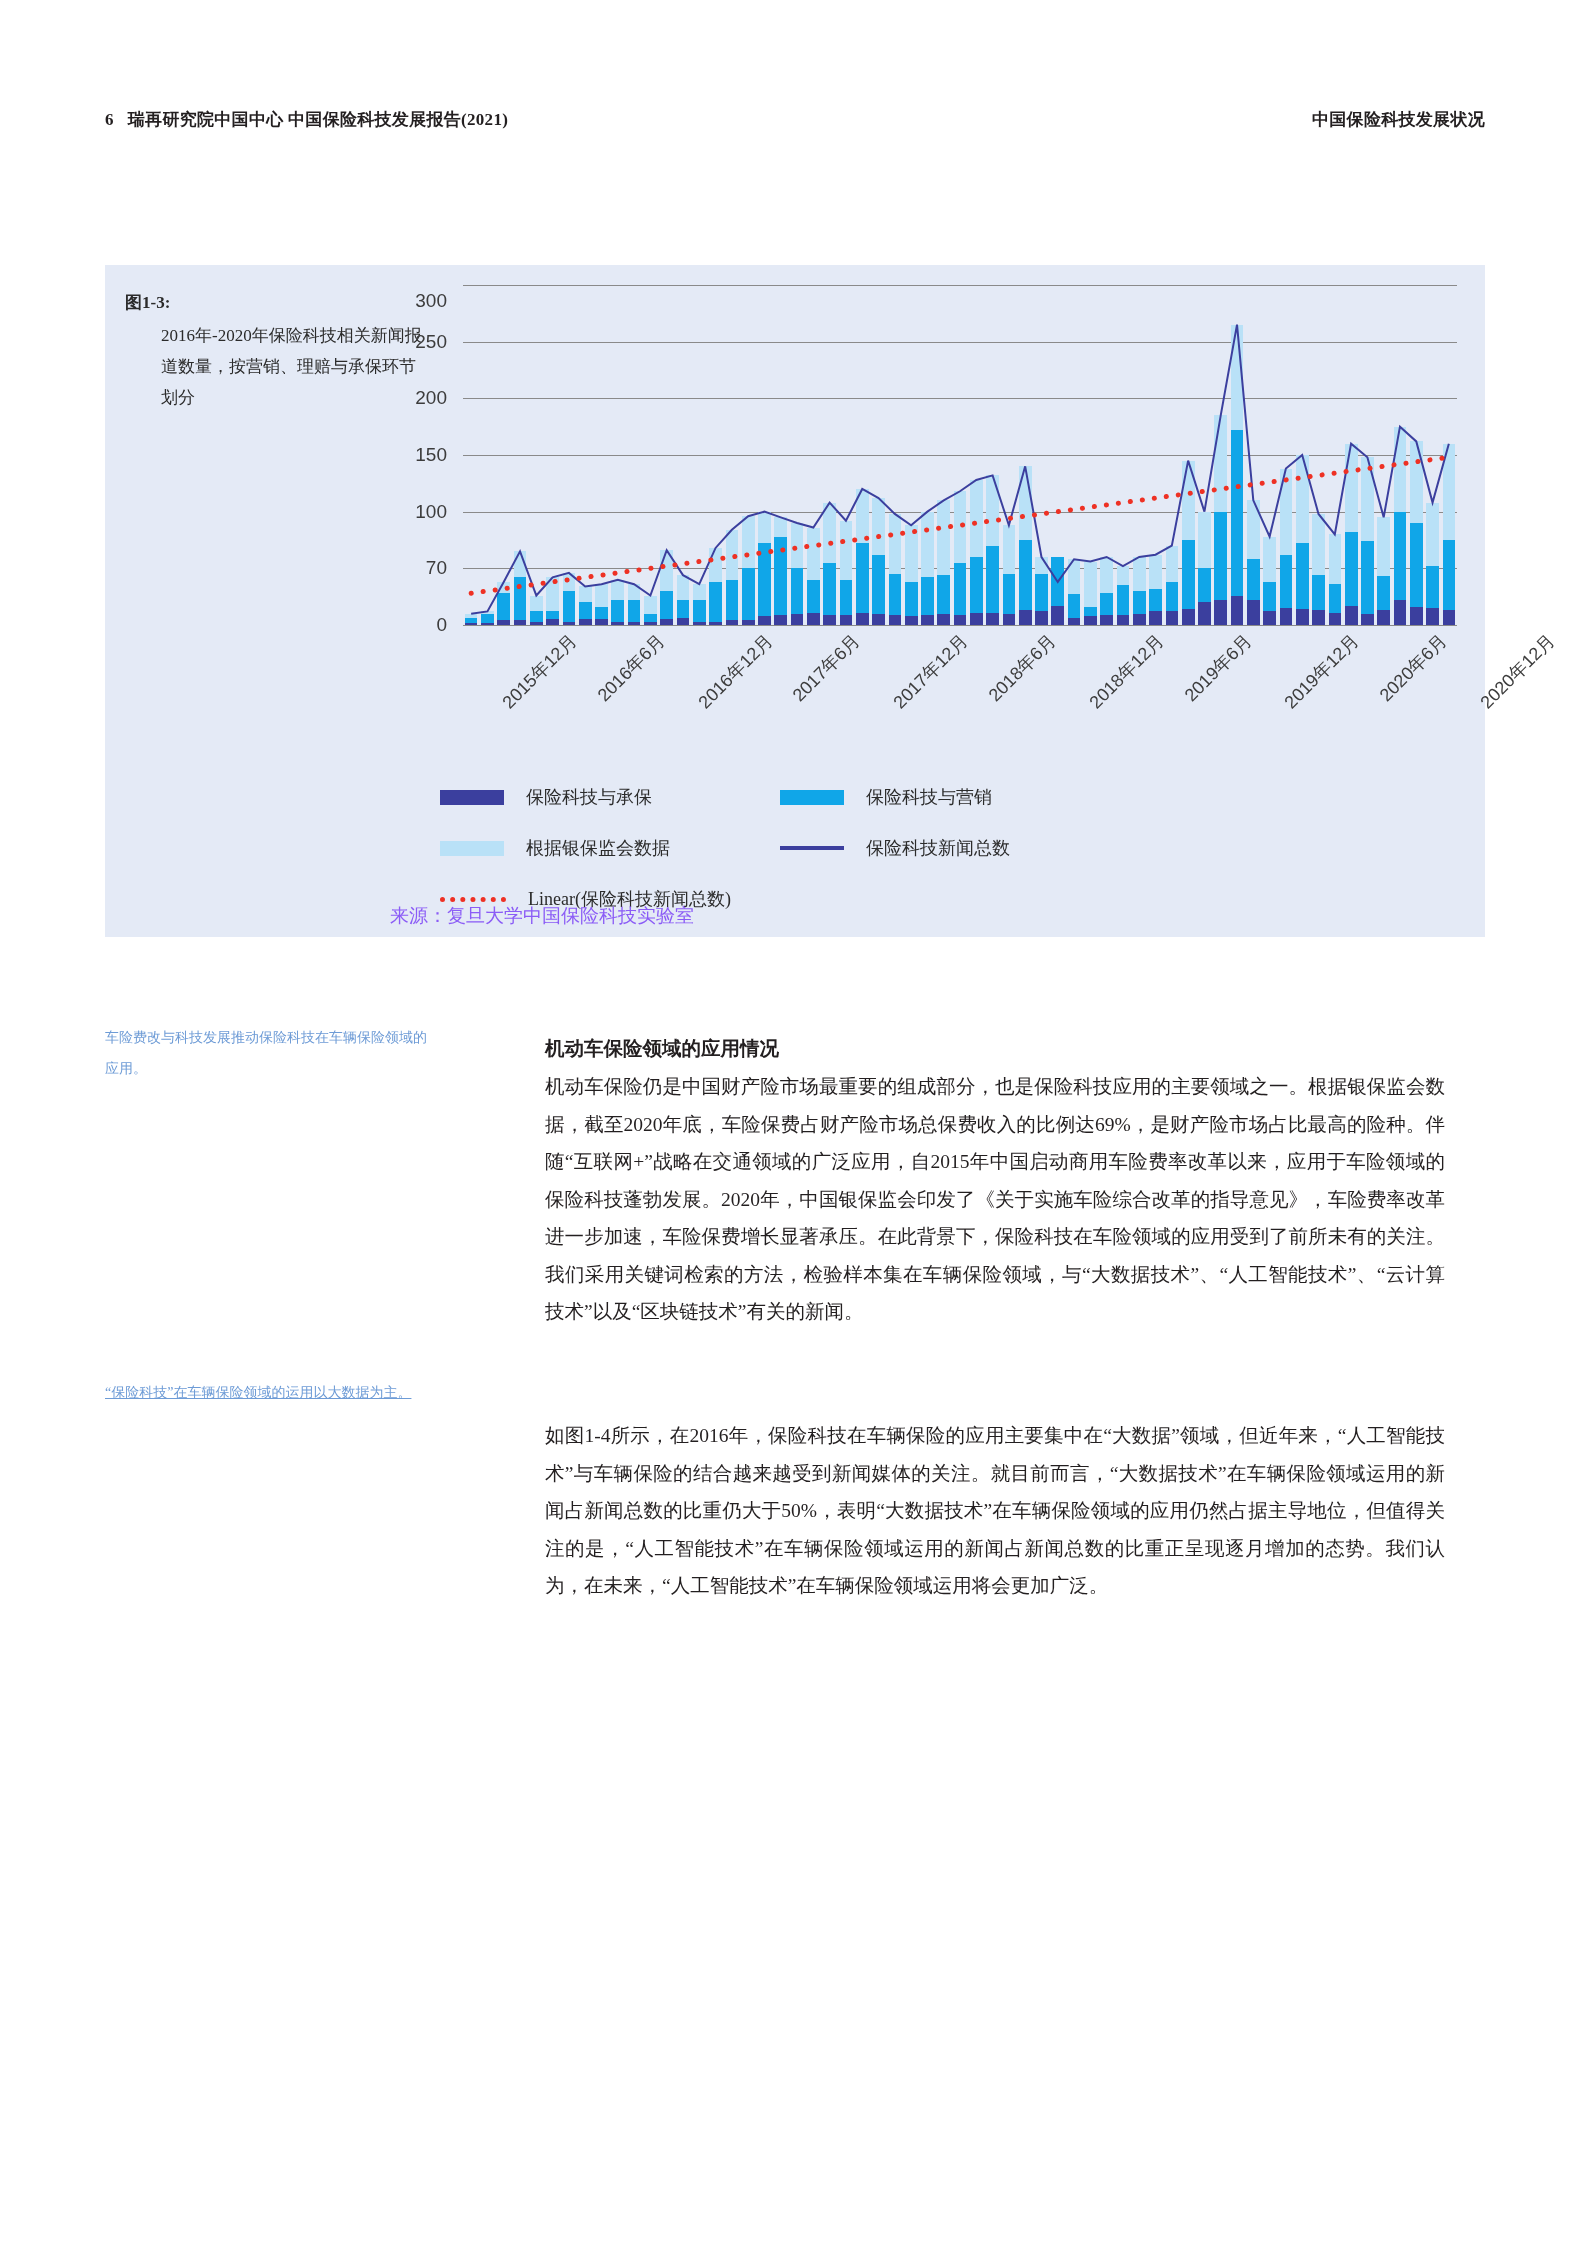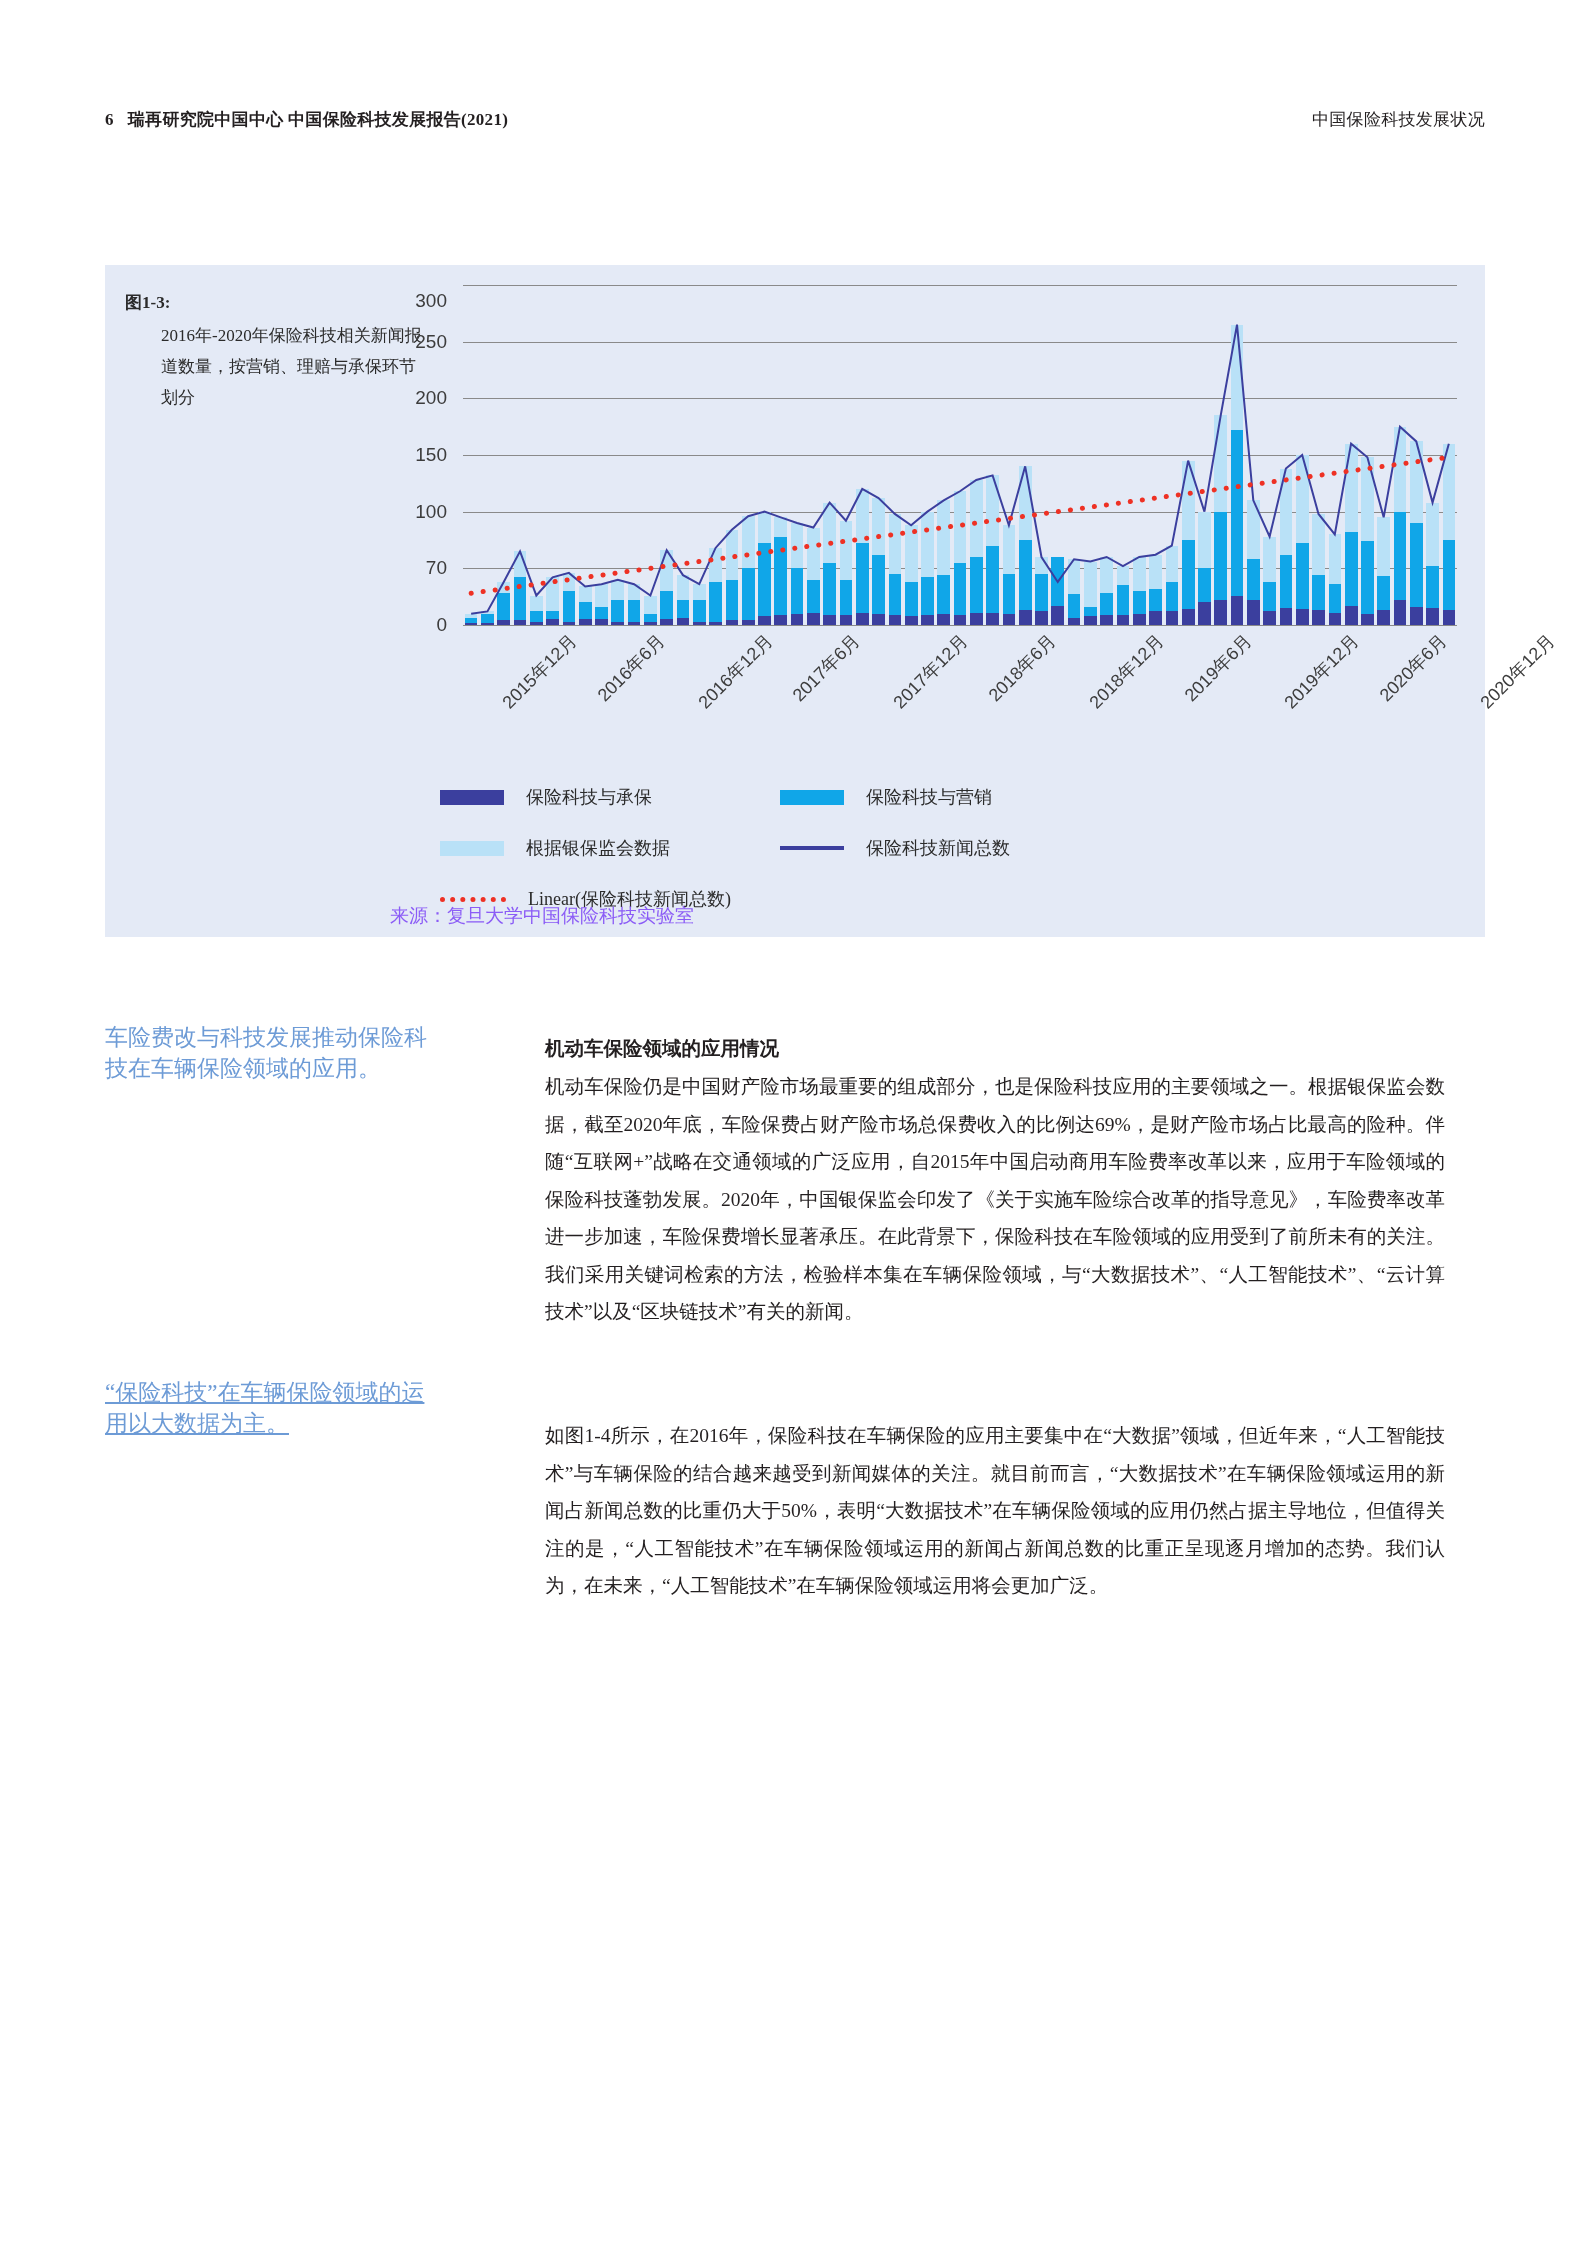--- a/index.html
+++ b/index.html
@@ -14,21 +14,21 @@
   }
 
   
   .runhead {
     position:absolute; left:105px; top:108px; width:1380px;
     display:flex; justify-content:space-between; align-items:baseline;
     font-size:17px; font-weight:700; letter-spacing:.3px;
   }
   .runhead .left { display:flex; align-items:baseline; gap:14px; }
   .runhead .pageno { font-weight:700; }
-  .runhead .right { font-weight:400; }
+  .runhead .right { font-weight:700; }
 
   
   .figure-panel {
     position:absolute; left:105px; top:265px;
     width:1380px; height:672px;
     background:#e4eaf6;
   }
   .fig-caption {
     position:absolute; left:20px; top:22px; width:300px;
     font-size:17px; line-height:31px; color:#2b2b2b;
@@ -98,21 +98,21 @@
   }
   .leg-label { white-space:nowrap; }
   .source {
     position:absolute; left:285px; top:638px;
     font-size:19px; color:#8b5cf6;
   }
 
   
   .margin-note {
     position:absolute; left:105px; width:330px;
-    font-size:23px; line-height:31px; color:#6d9bd6;
+    font-size:14px; line-height:31px; color:#6d9bd6;
   }
   #note1 { top:1022px; }
   #note2 { top:1377px;text-decoration:underline; }
 
   .body-col { position:absolute; left:545px; width:900px;margin-top:32px; }
   .body-heading {
     font-size:19.5px; font-weight:700; color:#231f20;
     margin:0 0 6px 0; font-family:"Liberation Serif","DejaVu Serif",serif;
   }
   .body-p {

